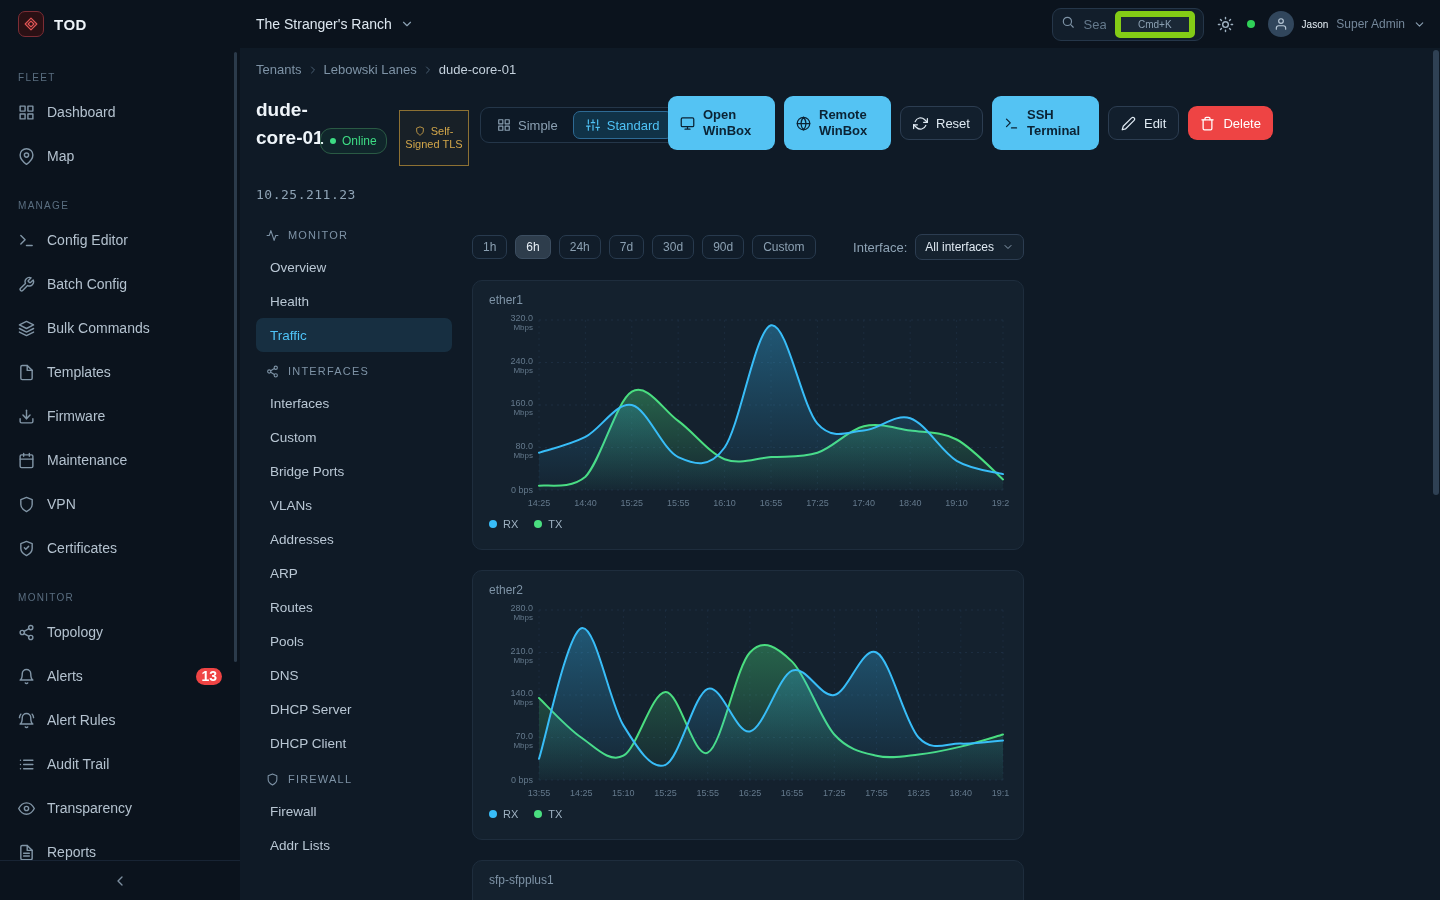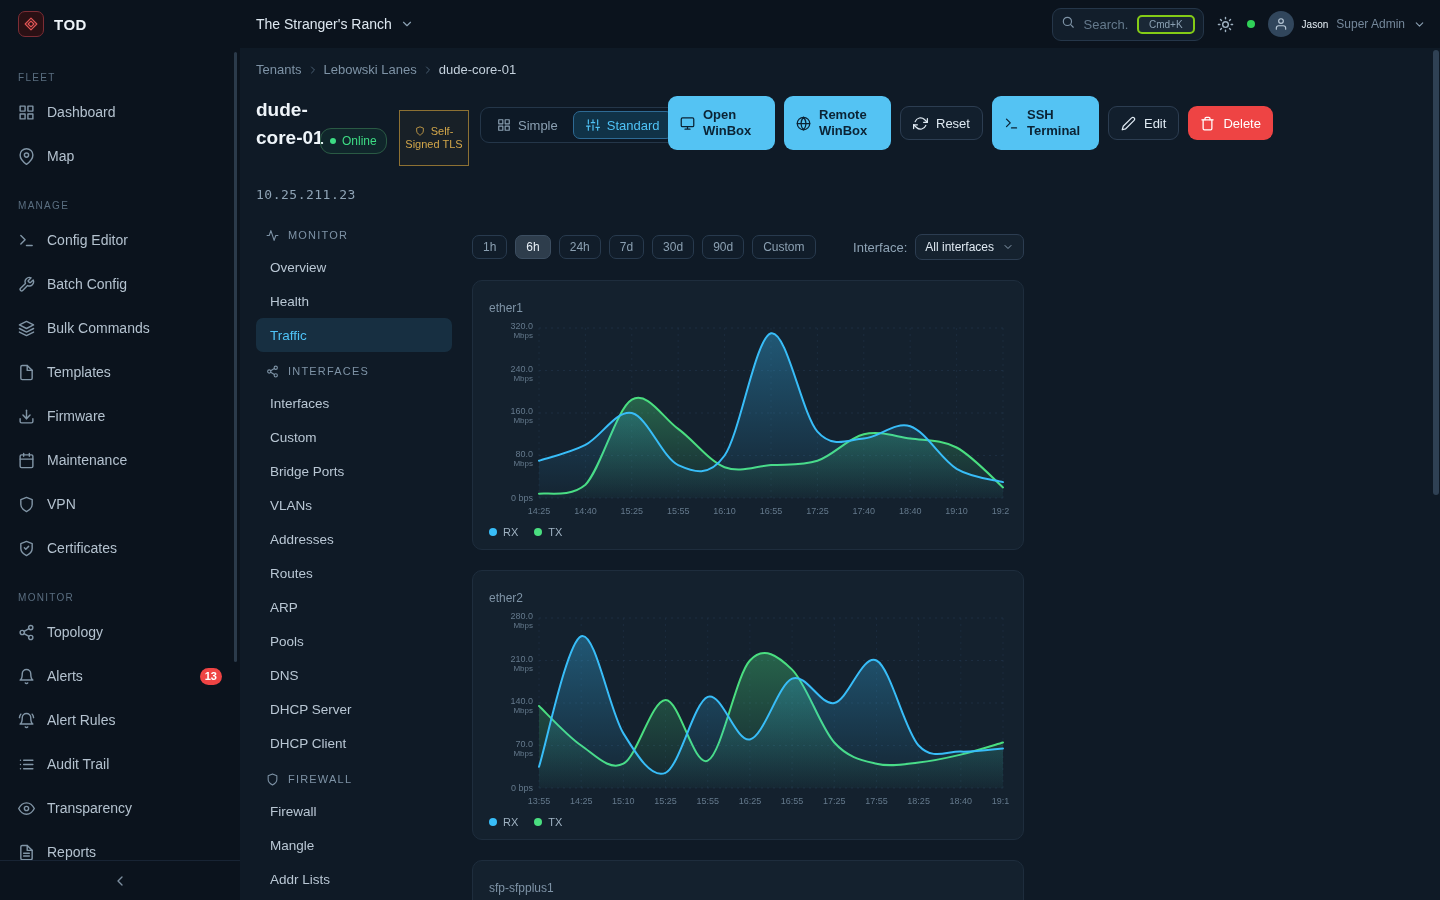--- a/index.html
+++ b/index.html
@@ -11,35 +11,35 @@
   
   .sidebar{position:absolute;left:0;top:0;width:240px;height:900px;background:#0b131d;display:flex;flex-direction:column;z-index:3}
   .logo-row{height:48px;display:flex;align-items:center;gap:10px;padding:0 18px;flex:none;cursor:pointer}
   .logo-box{width:26px;height:26px;border-radius:7px;background:#2a1014;border:1px solid #7c2d35;display:flex;align-items:center;justify-content:center;color:#e25555;flex:none}
   .logo-box .i{width:14px;height:14px}
   .logo-text{font-size:15px;font-weight:700;letter-spacing:.5px;color:#eef4f9}
   #side-nav{flex:1;overflow:hidden;padding-top:2px}
   .side-label{margin:16px 18px 2px;font-size:10px;letter-spacing:1.3px;color:#5a6e80;height:22px;display:flex;align-items:center;text-transform:uppercase}
   .side-item{height:44px;display:flex;align-items:center;gap:12px;padding:0 18px;font-size:14px;color:#b4c2cf;cursor:pointer}
   .side-item .i{width:17px;height:17px;color:#8195a6;flex:none}
-  .side-badge{margin-left:auto;background:#ef4444;color:#fff;font-size:11px;min-width:20px;height:17px;border-radius:9px;display:flex;align-items:center;justify-content:center;padding:0 5px;font-weight:700}
+  .side-badge{margin-left:auto;background:#ef4444;color:#fff;font-size:14px;min-width:20px;height:17px;border-radius:9px;display:flex;align-items:center;justify-content:center;padding:0 5px;font-weight:700}
   .side-footer{height:40px;border-top:1px solid #182434;display:flex;align-items:center;justify-content:center;color:#7d8fa0;cursor:pointer;flex:none}
   .side-footer .i{width:16px;height:16px}
   .side-scroll{position:absolute;right:3px;top:52px;width:3px;height:610px;background:#2b3a4a;border-radius:2px}
 
   
   .topbar{position:absolute;left:240px;top:0;width:1200px;height:48px;background:#0b131d;display:flex;align-items:center;justify-content:space-between;padding:0 14px 0 16px;z-index:2}
   .tenant{display:flex;align-items:center;gap:8px;font-size:14px;color:#dde7f0;cursor:pointer}
   .tenant .i{width:14px;height:14px;color:#8ba0b2}
   .top-right{display:flex;align-items:center;gap:13px}
   .search{display:flex;align-items:center;gap:7px;width:152px;height:33px;background:#121e2b;border:1px solid #253649;border-radius:9px;padding:0 8px}
   .search .i{width:14px;height:14px;color:#7e93a6;flex:none}
   .search input{flex:1;min-width:0;background:transparent;border:none;outline:none;color:#dde7f0;font-size:13px;font-family:inherit}
   .search input::placeholder{color:#64798c}
-  .kbd{font-size:10px;color:#8ba0b2;border:2px solid #84cc16;background:#1a2836;border-radius:5px;padding:2px 10px;white-space:nowrap;flex:none}
+  .kbd{font-size:10px;color:#8ba0b2;border:6px solid #84cc16;background:#1a2836;border-radius:5px;padding:2px 17px;white-space:nowrap;flex:none}
   .icon-btn{color:#9fb2c2;display:flex;align-items:center;cursor:pointer}
   .icon-btn .i{width:17px;height:17px}
   .status-dot{width:8px;height:8px;border-radius:50%;background:#30d158;flex:none}
   .user-chip{display:flex;align-items:center;gap:8px;cursor:pointer}
   .avatar{width:26px;height:26px;border-radius:50%;background:#31465c;display:flex;align-items:center;justify-content:center;color:#b9c9d8}
   .avatar .i{width:14px;height:14px}
   .user-name{font-size:10px;color:#e8f1f8}
   .user-role{font-size:12px;color:#74879a}
   .user-chip .chev{width:13px;height:13px;color:#8ba0b2}
 
@@ -79,21 +79,21 @@
   
   .main-col{position:absolute;left:232px;top:186px;width:552px}
   .controls-row{display:flex;align-items:center;justify-content:space-between;height:26px;margin-bottom:20px}
   .ranges{display:flex;gap:8px}
   .range-pill{height:24px;display:flex;align-items:center;padding:0 10px;border:1px solid #283a4e;border-radius:7px;background:#111d2a;font-size:12px;color:#8ba0b2;cursor:pointer}
   .range-pill.active{background:#2e3d4c;color:#e6eef5;border-color:#3c4e61}
   .iface{display:flex;align-items:center;gap:8px}
   .iface-label{font-size:13px;color:#8ea3b5}
   .iface-select{height:26px;display:flex;align-items:center;gap:8px;padding:0 9px;background:#15222f;border:1px solid #2c3d51;border-radius:7px;font-size:12px;color:#dfe9f2;cursor:pointer}
 
-  .chart-card{width:552px;height:270px;background:#14212e;border:1px solid #1e2d3d;border-radius:10px;margin-bottom:20px;padding:20px 16px 10px;overflow:hidden}
+  .chart-card{width:552px;height:270px;background:#14212e;border:1px solid #1e2d3d;border-radius:10px;margin-bottom:20px;padding:12px 16px 10px;overflow:hidden}
   .chart-title{font-size:12px;color:#7e93a6;margin-bottom:3px}
   .chart-svg{display:block}
   .chart-svg text{font-family:"Liberation Sans","DejaVu Sans",sans-serif}
   .chart-legend{display:flex;gap:16px;align-items:center;font-size:11px;color:#9fb2c2;margin-top:2px}
   .lg-item{display:flex;align-items:center;cursor:pointer}
   .lg-dot{display:inline-block;width:8px;height:8px;border-radius:50%;margin-right:6px}
 
   .page-scrollbar{position:absolute;right:1px;top:48px;width:6px;height:852px;z-index:5}
   .page-scrollbar .thumb{position:absolute;top:2px;width:6px;height:445px;background:#2f4154;border-radius:3px}
 </style>
@@ -394,34 +394,33 @@
             <circle cx="18" cy="19" r="3"></circle>
             <path d="M8.59 13.51l6.83 3.98M15.41 6.51l-6.82 3.98"></path>
           </svg>
           <span>INTERFACES</span>
         </div>
         <div class="subnav-item">Interfaces</div>
         <div class="subnav-item">Custom</div>
         <div class="subnav-item">Bridge Ports</div>
         <div class="subnav-item">VLANs</div>
         <div class="subnav-item">Addresses</div>
+        <div class="subnav-item">ARP</div>
         <div class="subnav-item">Routes</div>
-        <div class="subnav-item">ARP</div>
         <div class="subnav-item">Pools</div>
         <div class="subnav-item">DNS</div>
         <div class="subnav-item">DHCP Server</div>
         <div class="subnav-item">DHCP Client</div>
         <div class="subnav-head">
           <svg class="i" viewBox="0 0 24 24" fill="none" stroke="currentColor" stroke-width="2" stroke-linecap="round" stroke-linejoin="round">
             <path d="M12 22s8-4 8-10V5l-8-3-8 3v7c0 6 8 10 8 10z"></path>
           </svg>
           <span>FIREWALL</span>
         </div>
         <div class="subnav-item">Firewall</div>
-        <div class="subnav-item">Mangle</div>
         <div class="subnav-item">Addr Lists</div>
       </nav>
 
     <div class="main-col">
       <div class="controls-row">
         <div class="ranges" id="ranges">
             <div class="range-pill">1h</div>
             <div class="range-pill active">6h</div>
             <div class="range-pill">24h</div>
             <div class="range-pill">7d</div>

